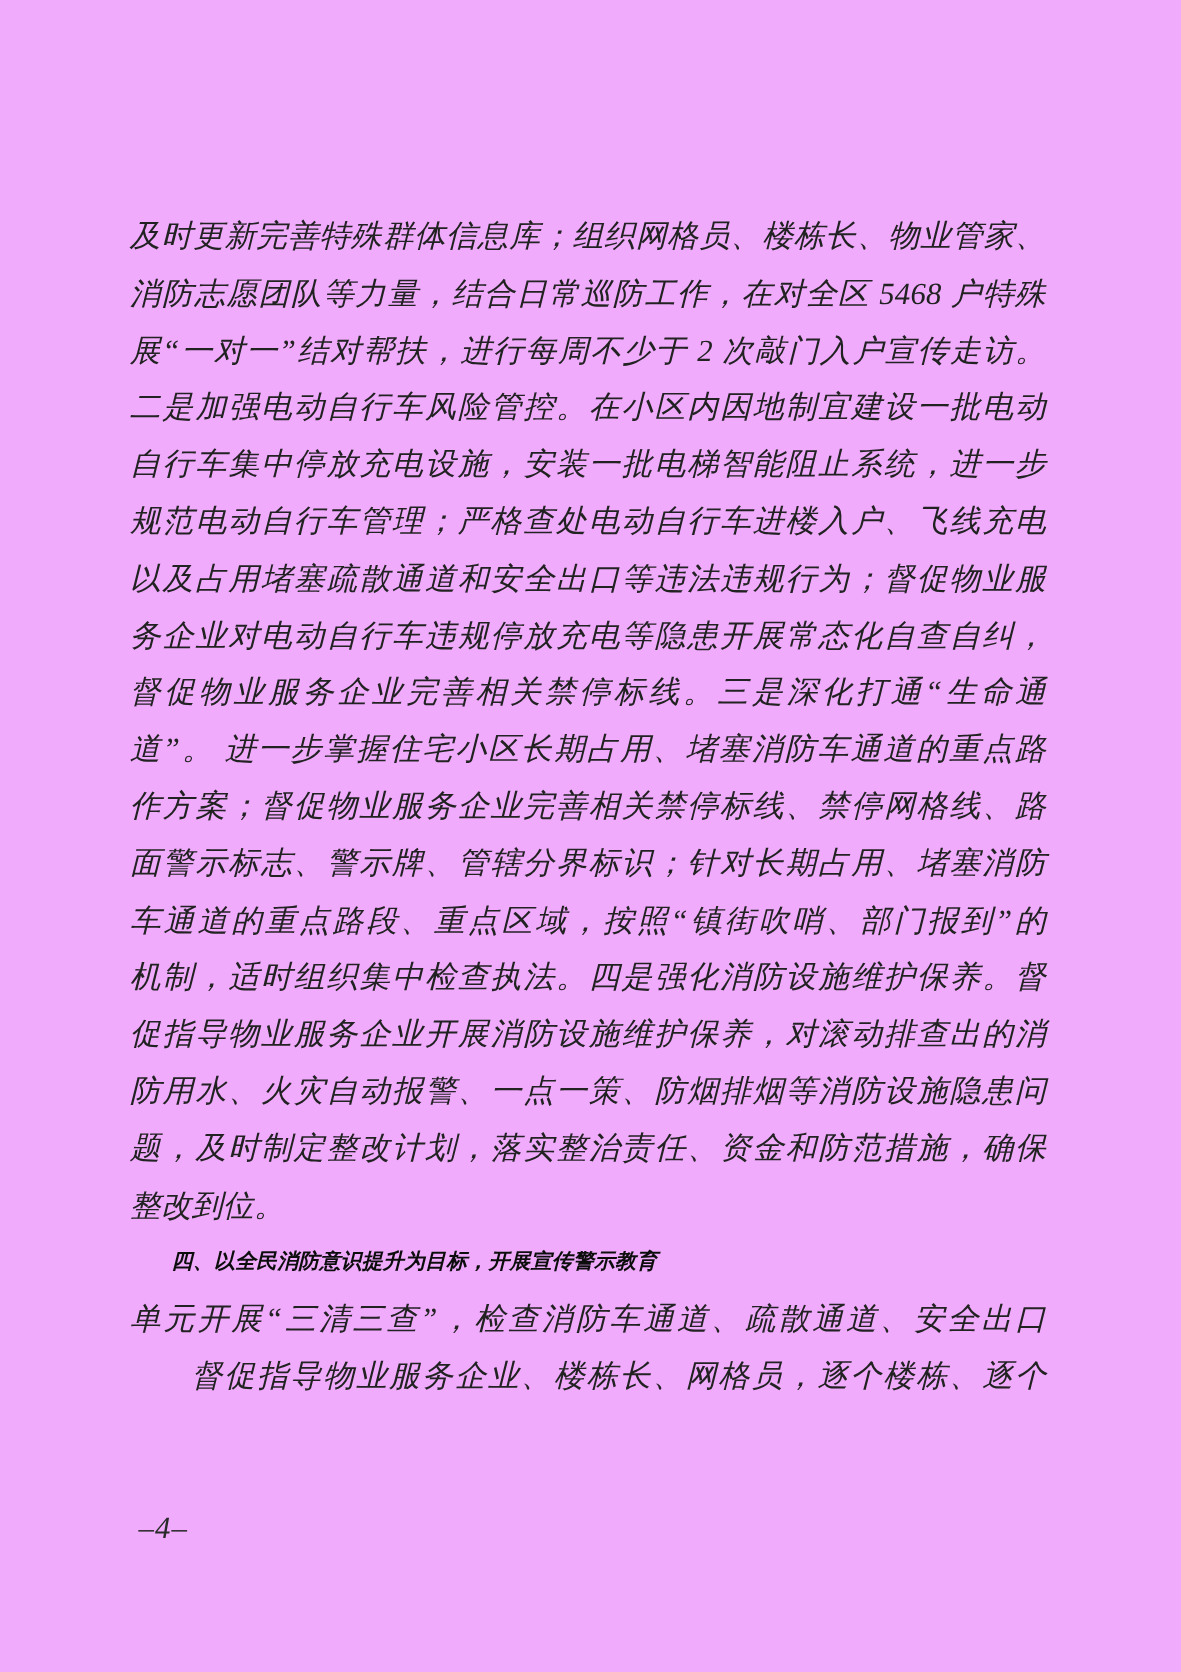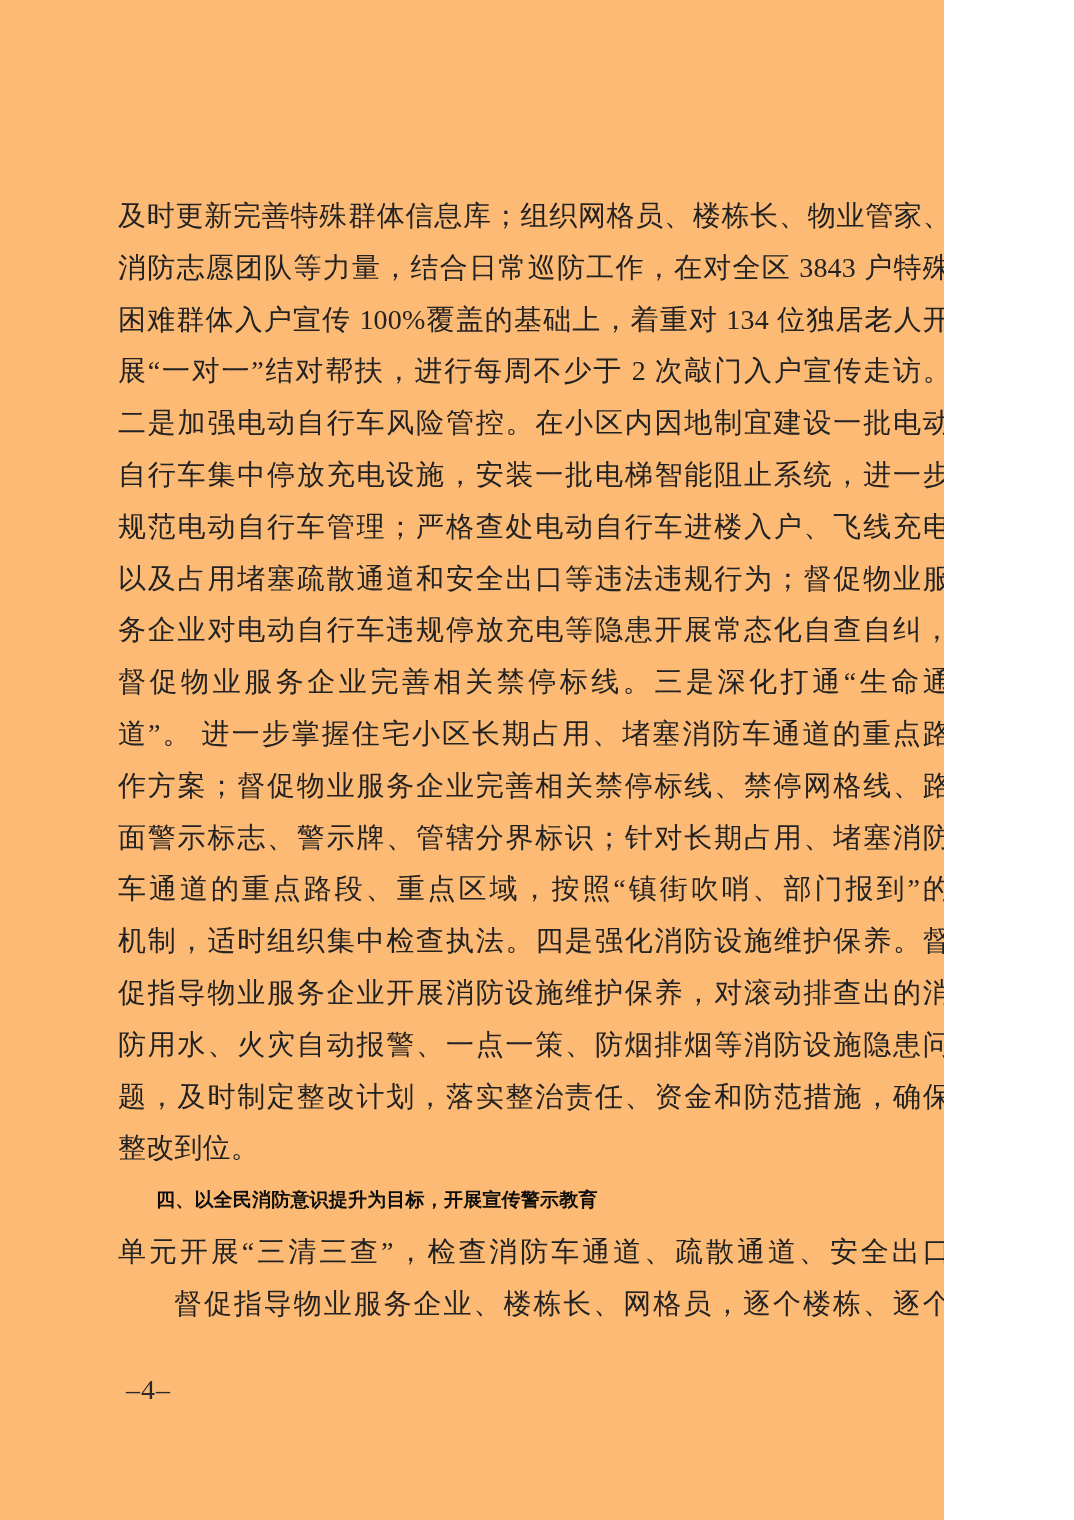--- a/index.html
+++ b/index.html
@@ -2,24 +2,25 @@
 <html><head>
 <meta charset="utf-8">
 <style>
   html, body {
     margin: 0;
     padding: 0;
     background: #ffffff;
   }
   .page {
     position: relative;
-    width: 944px;
+    width: 1074px;
     height: 1520px;
-    background: #fdba74;
+    background: #f0abfc;
     overflow: hidden;
+    font-style: italic;
   }
   .text-block {
     position: absolute;
     left: 118px;
     top: 190px;
     width: 833px;
     color: #222222;
     font-family: "Liberation Serif", "DejaVu Serif", serif;
   }
   .line {
@@ -56,22 +57,21 @@
     color: #2a2a2a;
     letter-spacing: 1px;
   }
 </style>
 </head>
 <body>
 
 <div class="page">
   <div class="text-block">
       <div class="line">及时更新完善特殊群体信息库；组织网格员、楼栋长、物业管家、</div>
-      <div class="line">消防志愿团队等力量，结合日常巡防工作，在对全区 3843 户特殊</div>
-      <div class="line">困难群体入户宣传 100%覆盖的基础上，着重对 134 位独居老人开</div>
+      <div class="line">消防志愿团队等力量，结合日常巡防工作，在对全区 5468 户特殊</div>
       <div class="line">展“一对一”结对帮扶，进行每周不少于 2 次敲门入户宣传走访。</div>
       <div class="line">二是加强电动自行车风险管控。在小区内因地制宜建设一批电动</div>
       <div class="line">自行车集中停放充电设施，安装一批电梯智能阻止系统，进一步</div>
       <div class="line">规范电动自行车管理；严格查处电动自行车进楼入户、飞线充电</div>
       <div class="line">以及占用堵塞疏散通道和安全出口等违法违规行为；督促物业服</div>
       <div class="line">务企业对电动自行车违规停放充电等隐患开展常态化自查自纠，</div>
       <div class="line">督促物业服务企业完善相关禁停标线。三是深化打通“生命通</div>
       <div class="line">道”。 进一步掌握住宅小区长期占用、堵塞消防车通道的重点路</div>
       <div class="line">作方案；督促物业服务企业完善相关禁停标线、禁停网格线、路</div>
       <div class="line">面警示标志、警示牌、管辖分界标识；针对长期占用、堵塞消防</div>

